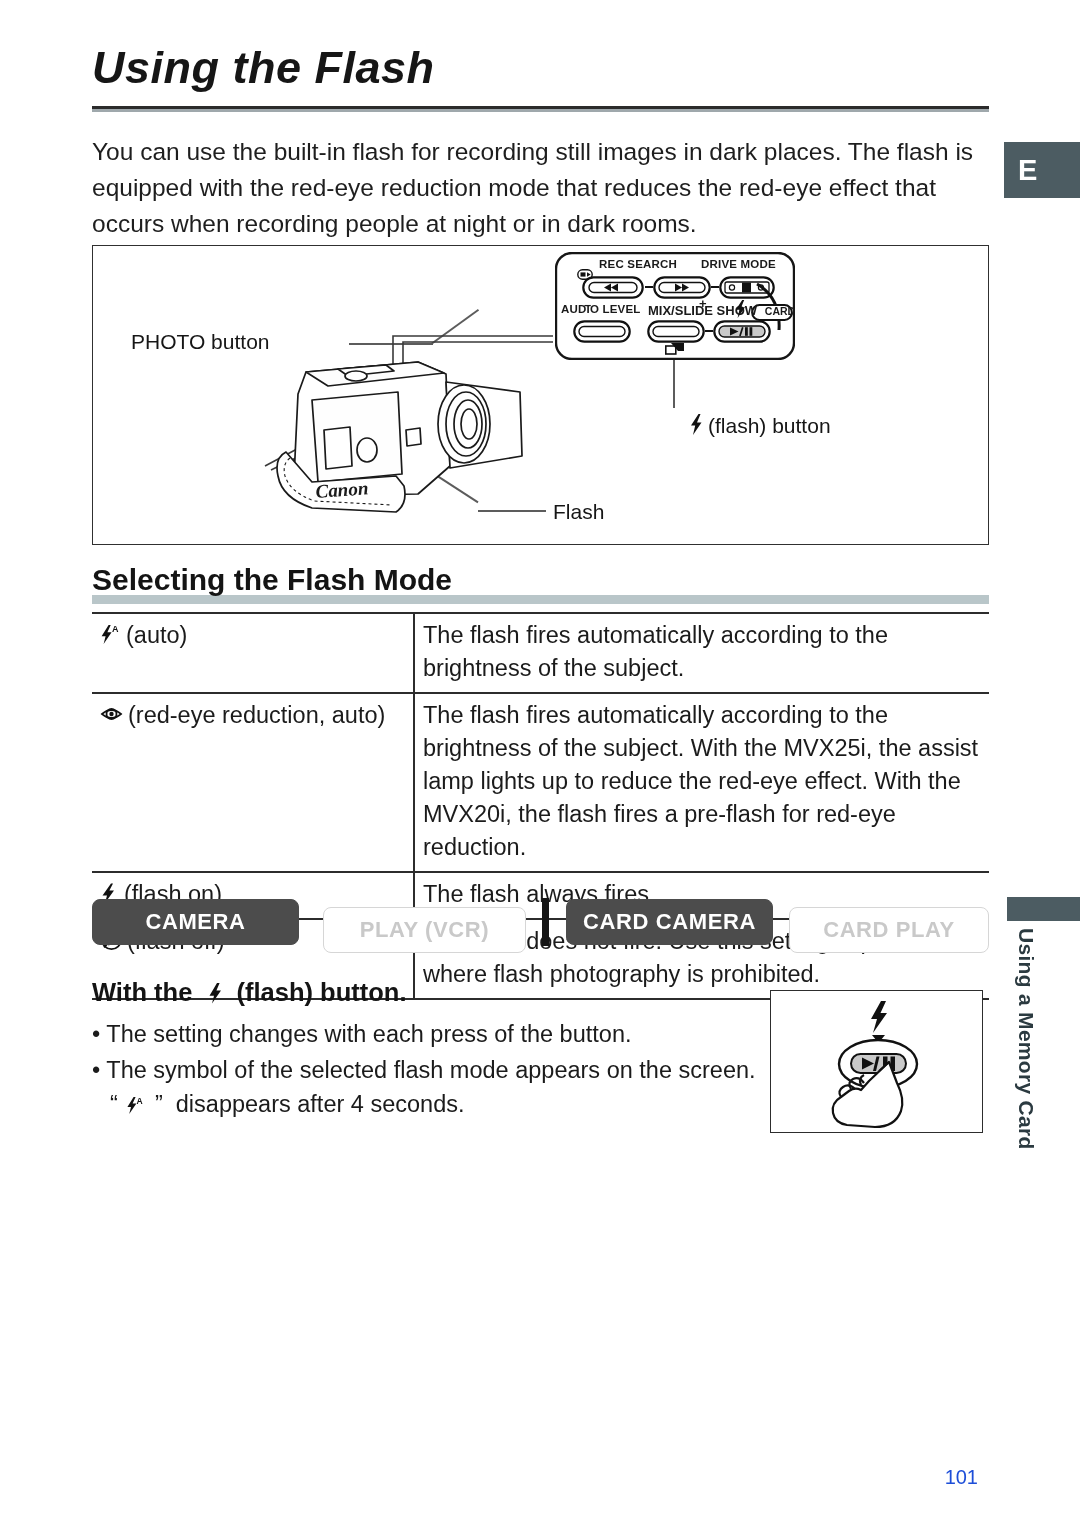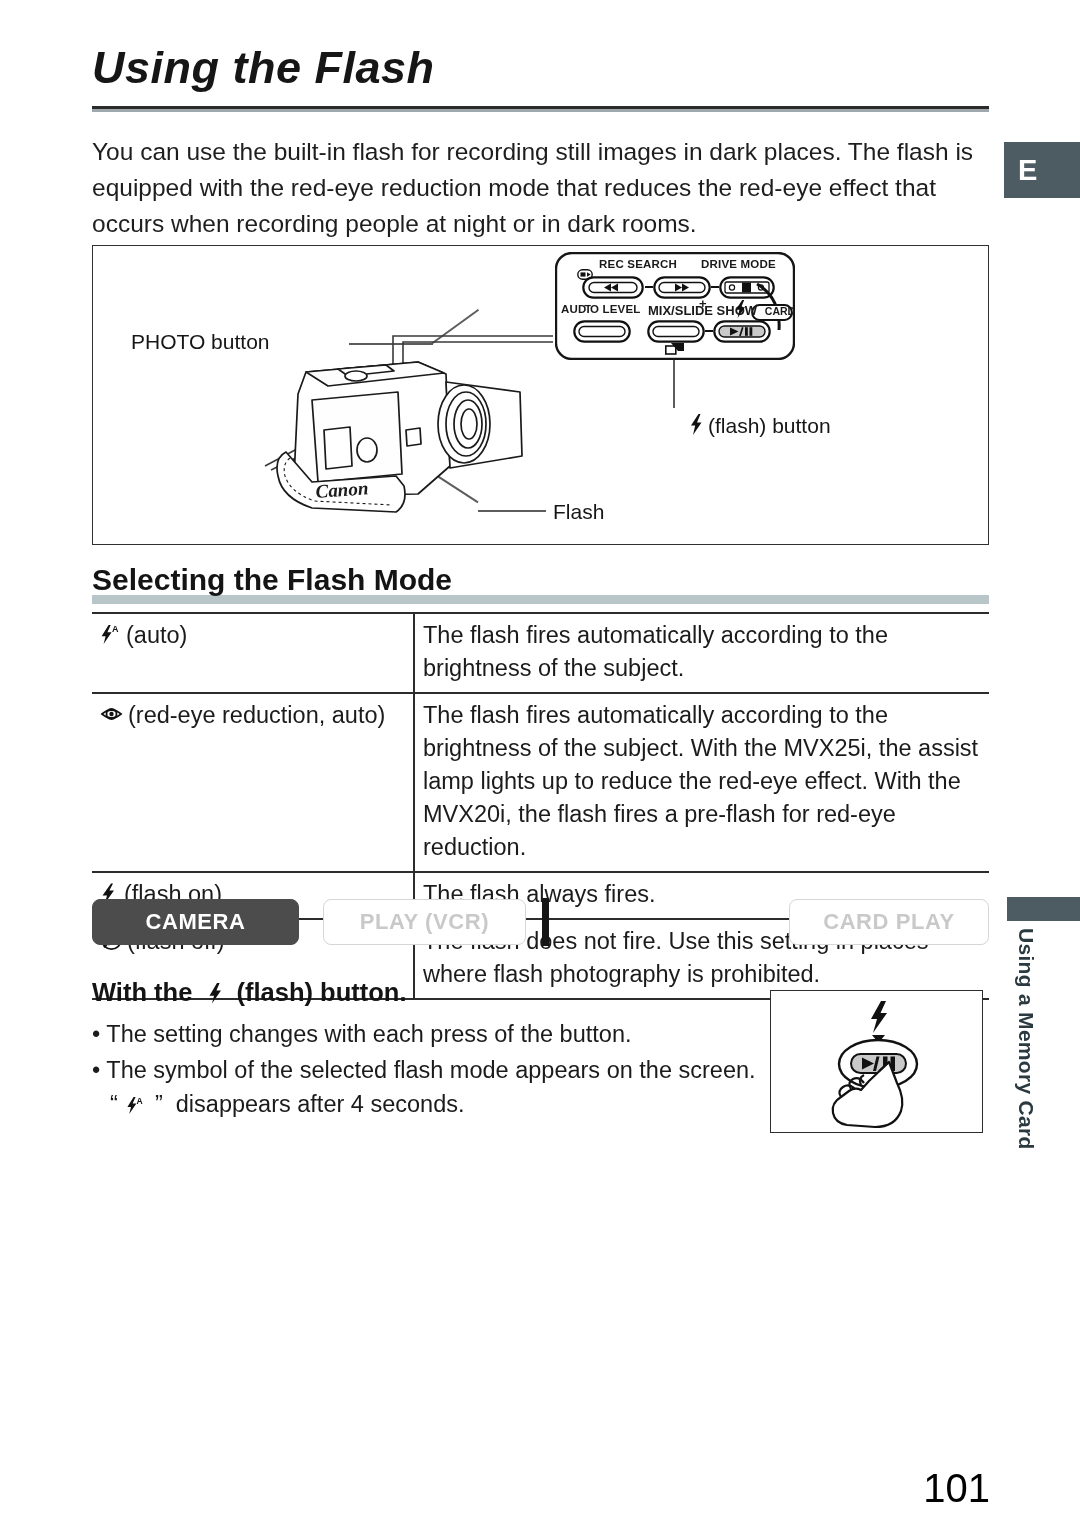--- a/index.html
+++ b/index.html
@@ -154,21 +154,21 @@
     border-radius: 8px;
     font-size: 22px;
     font-weight: bold;
     letter-spacing: 0.6px;
     display: flex;
     align-items: center;
     justify-content: center;
     box-sizing: border-box;
   }
   .badge.on  { background: #4c4c4c; color: #ffffff; border: 1.5px solid #4c4c4c; }
-  .badge.off { background: #ffffff; color: #c9c9c9; border: 1.5px solid #d6d6d6; }
+  .badge.off { background: #ffffff; color: #c9c9c9; border: 1.5px solid #d6d6d6; margin-top: 8px; }
   #badge-camera      { left: 0px;   width: 207px; }
   #badge-play        { left: 231px; width: 203px; }
   #badge-card-camera { left: 474px; width: 207px; }
   #badge-card-play   { left: 697px; width: 200px; }
   #badge-divider {
     position: absolute;
     left: 450px;
     top: -1px;
     width: 7px;
     height: 48px;
@@ -229,24 +229,24 @@
     font-weight: bold;
     color: #2b3a40;
     writing-mode: vertical-rl;
     white-space: nowrap;
     letter-spacing: 0.3px;
   }
 
   
   #page-number {
     position: absolute;
-    right: 90px;
+    right: 102px;
     top: 1466px;
-    font-size: 40px;
-    color: #000000;
+    font-size: 20px;
+    color: #1d4ed8;
   }
 
   svg { display: block; }
 </style>
 </head>
 <body>
 
 <div id="page-title">Using the Flash</div>
 <div id="title-rule"></div>
 
@@ -445,20 +445,21 @@
       </td>
       <td>The flash does not fire. Use this setting in places where flash photography is prohibited.</td>
     </tr>
   </tbody>
 </table>
 
 <div id="mode-badges">
   <div class="badge on" id="badge-camera">CAMERA</div>
   <div class="badge off" id="badge-play">PLAY (VCR)</div>
   <div id="badge-divider"></div>
+  <div class="badge on" id="badge-card-camera">CARD CAMERA</div>
   <div class="badge off" id="badge-card-play">CARD PLAY</div>
 </div>
 
 <div id="press-heading">
   <span>With the</span>
   <span style="display:inline-block;vertical-align:-3px;margin:0 7px 0 9px;">
     <svg width="14" height="22" viewBox="0 0 14 22">
         <path d="M9 1 L1.5 13.8 L6 13.8 L4 21.5 L13 8.6 L8.4 8.6 L11.6 1 Z" fill="#111"></path>
       </svg>
   </span>

